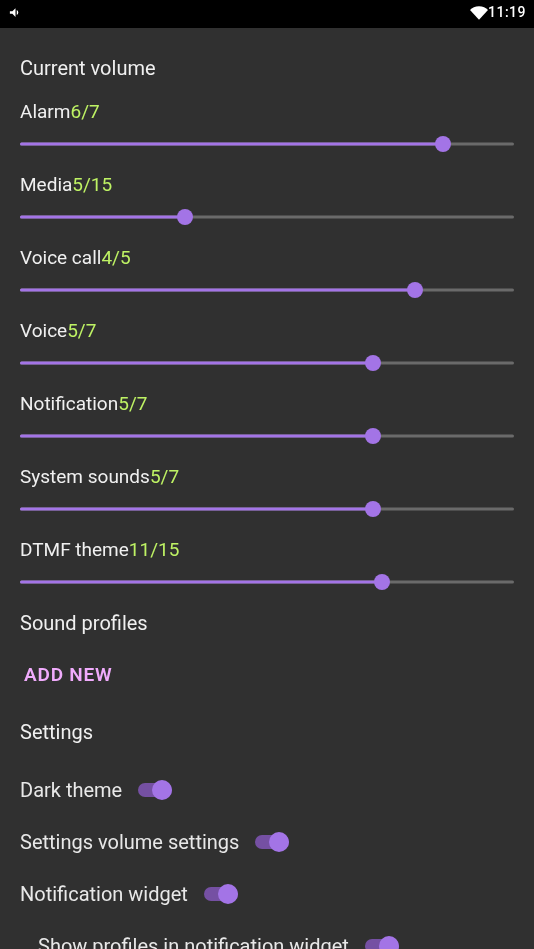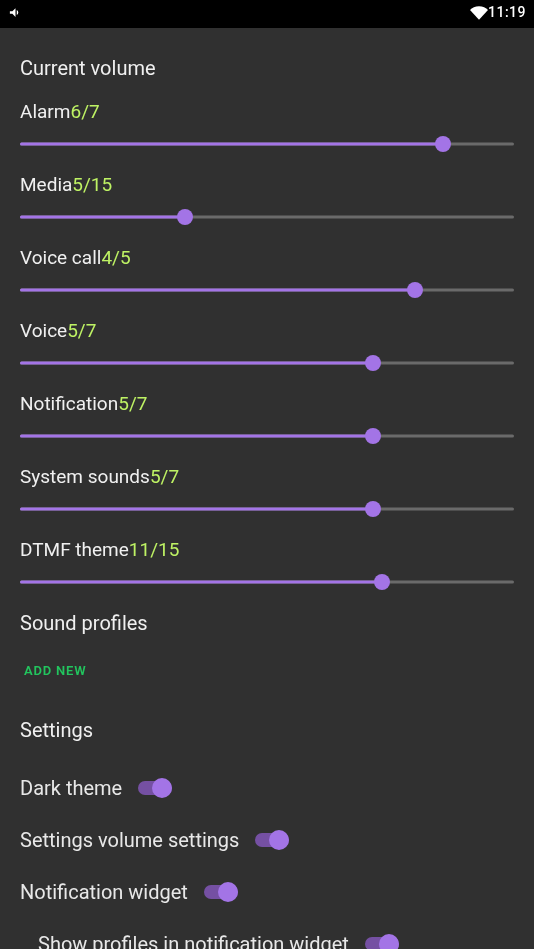--- a/index.html
+++ b/index.html
@@ -49,26 +49,26 @@
       height: 3px; background: #a374e6; border-radius: 2px;
       transform: translateY(-50%);
     }
     .slider-thumb {
       position: absolute; top: 50%;
       width: 16px; height: 16px; border-radius: 50%;
       background: #a374e6;
       transform: translate(-50%, -50%);
     }
     .button-text {
-      color: #22c55e;
-      font-size: 13px;
+      color: #f0abfc;
+      font-size: 19px;
       font-weight: 600;
       letter-spacing: 0.8px;
       padding: 8px 4px;
-      margin-bottom: 18px;
+      margin-bottom: 12px;
       display: inline-block;
     }
     .toggle-row {
       display: flex;
       align-items: center;
       padding: 14px 0;
       gap: 16px;
     }
     .toggle-row.indented { padding-left: 18px; }
     .toggle-label { font-size: 20px; color: #e8e8e8; }

